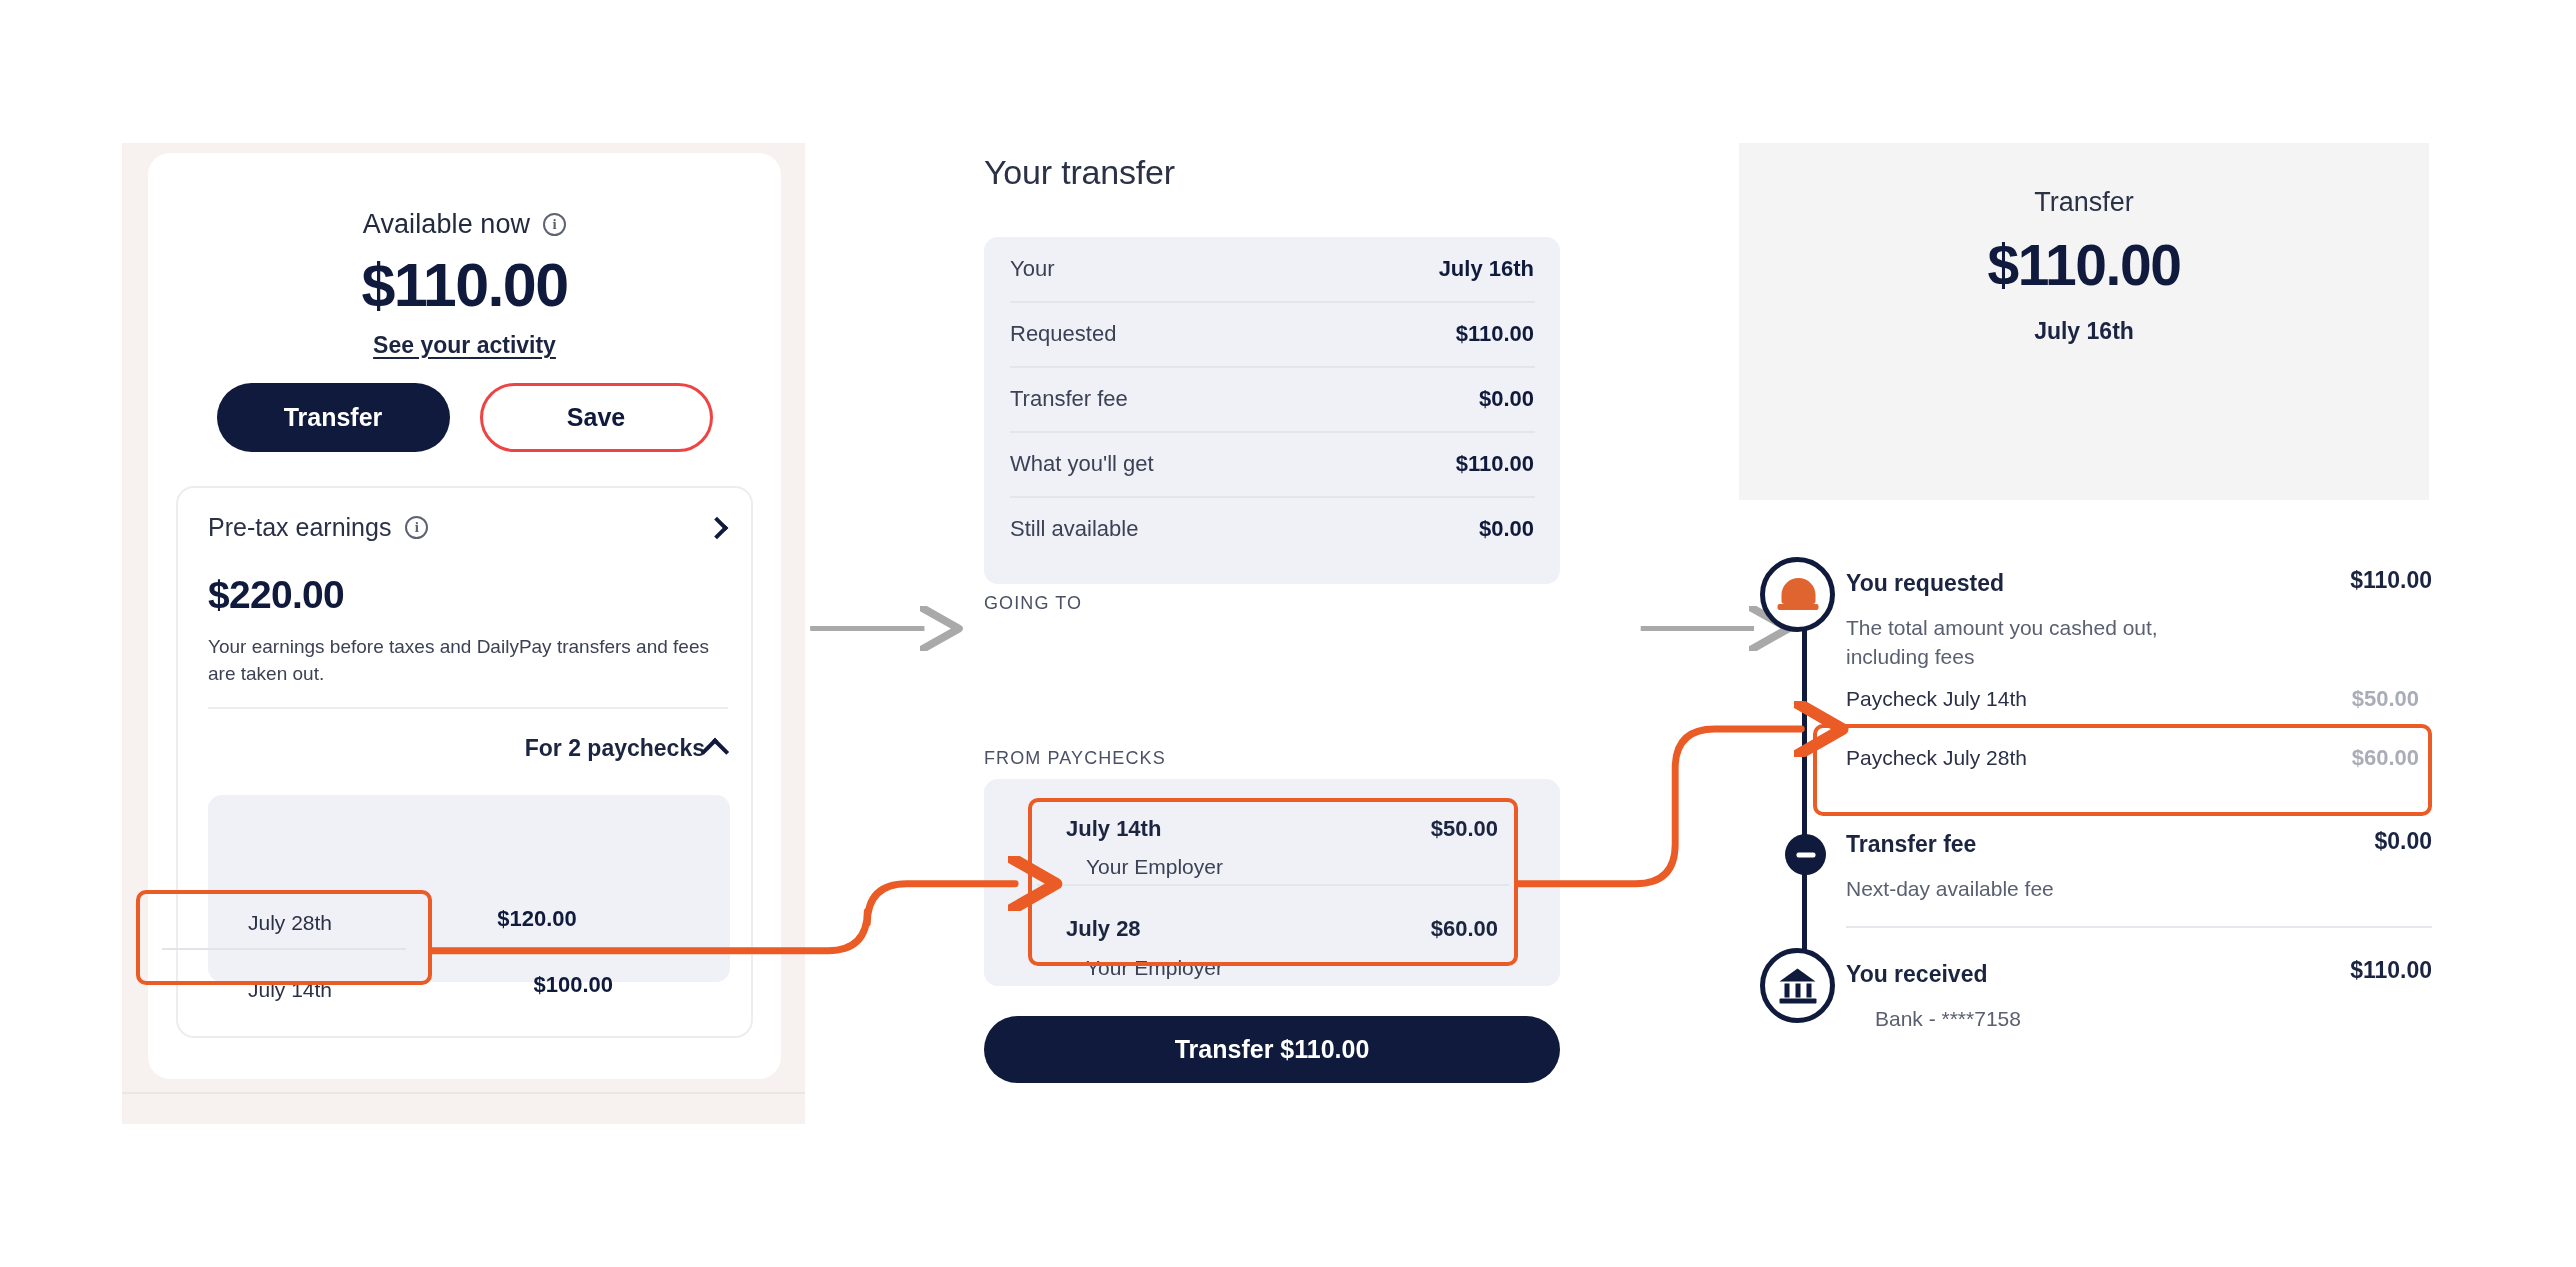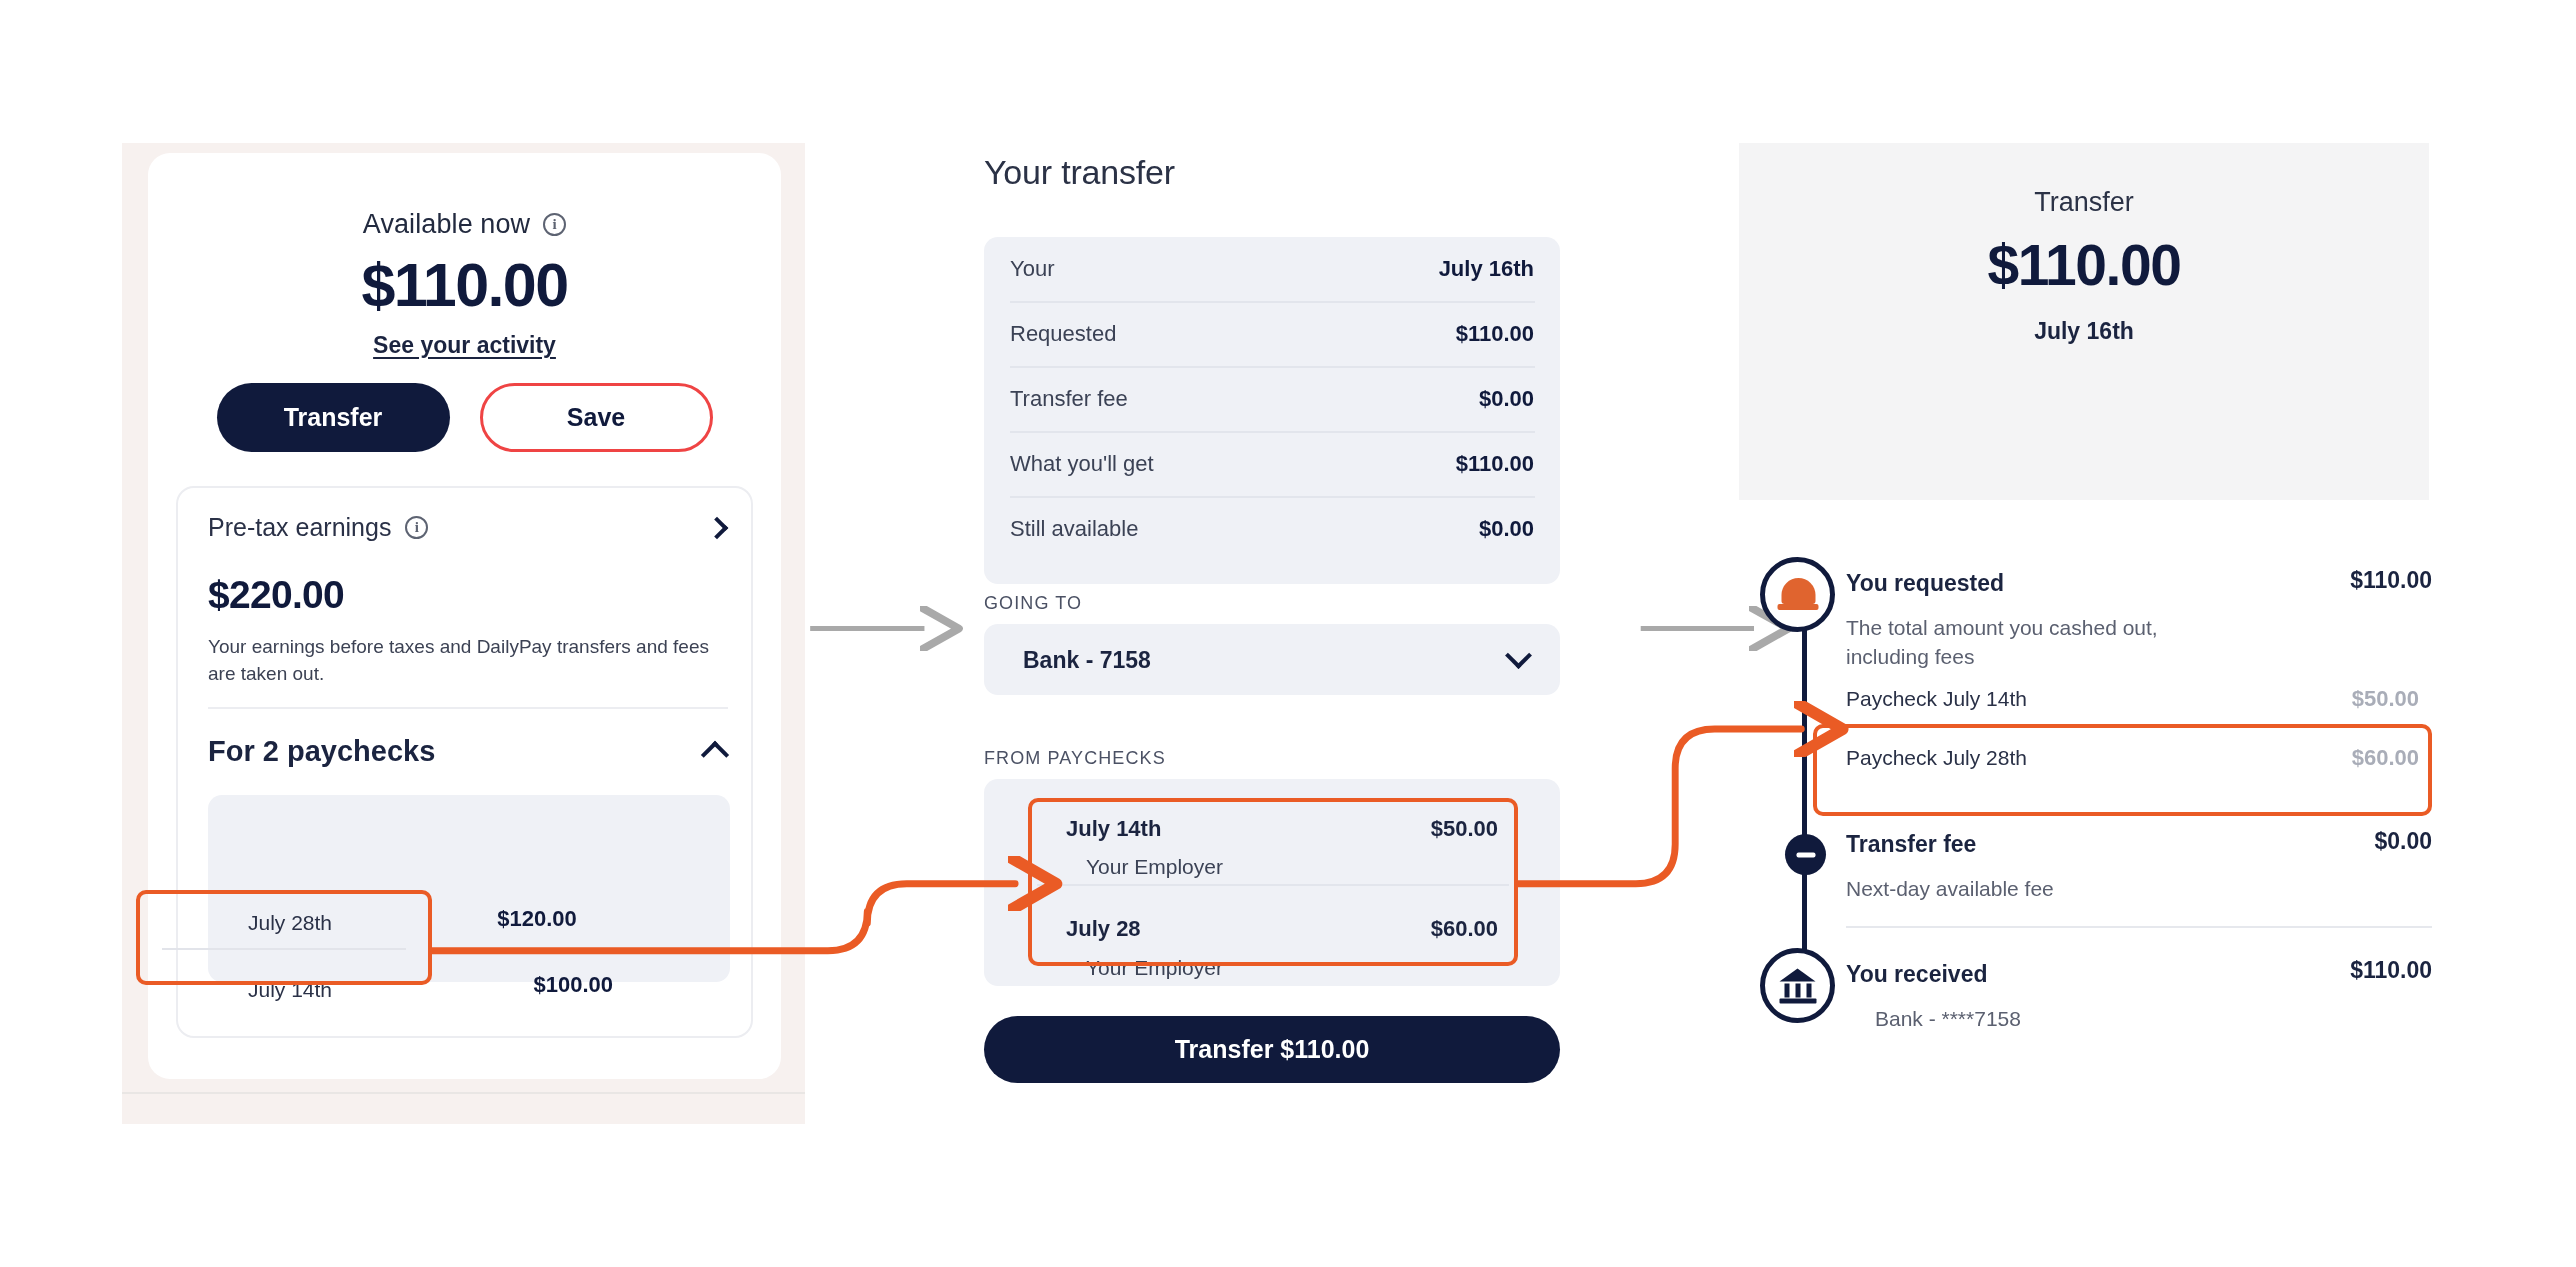--- a/index.html
+++ b/index.html
@@ -101,22 +101,22 @@
   }
   .pretax-note {
     position: absolute; left: 30px; top: 146px; width: 526px;
     font-size: 19px; line-height: 1.42; color: #3c4254;
   }
   .pretax-rule {
     position: absolute; left: 30px; top: 219px; width: 520px; height: 2px; background: #ecedf1;
   }
   .pretax-checks {
     position: absolute; left: 30px; top: 247px; right: 26px;
-    display: flex; align-items: center; justify-content: space-between;
-    font-size: 29px; font-weight: 700; color: #1b2440;
+    display: flex; align-items: center; justify-content: flex-end;
+    font-size: 23px; font-weight: 700; color: #1b2440;
   }
   #p1-gray-box {
     position: absolute; left: 30px; top: 307px;
     width: 522px; height: 187px;
     background: #eff1f6; border-radius: 14px;
   }
   #p1-orange-box {
     position: absolute; left: 136px; top: 890px;
     width: 296px; height: 95px;
     border: 4px solid #ea5b25; border-radius: 10px;
@@ -355,24 +355,20 @@
     </div>
     <div class="sum-sep" style="top:259px;"></div>
     <div class="sum-row" style="top:260px;">
       <span class="k">Still available</span>
       <span class="v">$0.00</span>
     </div>
   </div>
 
   <div class="sec-label" style="left:984px; top:593px;">GOING TO</div>
 
-  <div class="abs" id="going-to-select">
-    <span class="val">Bank - 7158</span>
-    <span class="chev-down"></span>
-  </div>
 
   <div class="sec-label" style="left:984px; top:748px;">FROM PAYCHECKS</div>
 
   <div class="abs" id="from-paychecks-box"></div>
 
   <div class="p2-pay-date abs" style="left:1066px; top:816px;">July 14th</div>
   <div class="p2-pay-amt abs" style="left:1380px; top:816px; width:118px;">$50.00</div>
   <div class="p2-pay-emp abs" style="left:1086px; top:855px;">Your Employer</div>
 
   <div class="abs" id="p2-line"></div>

